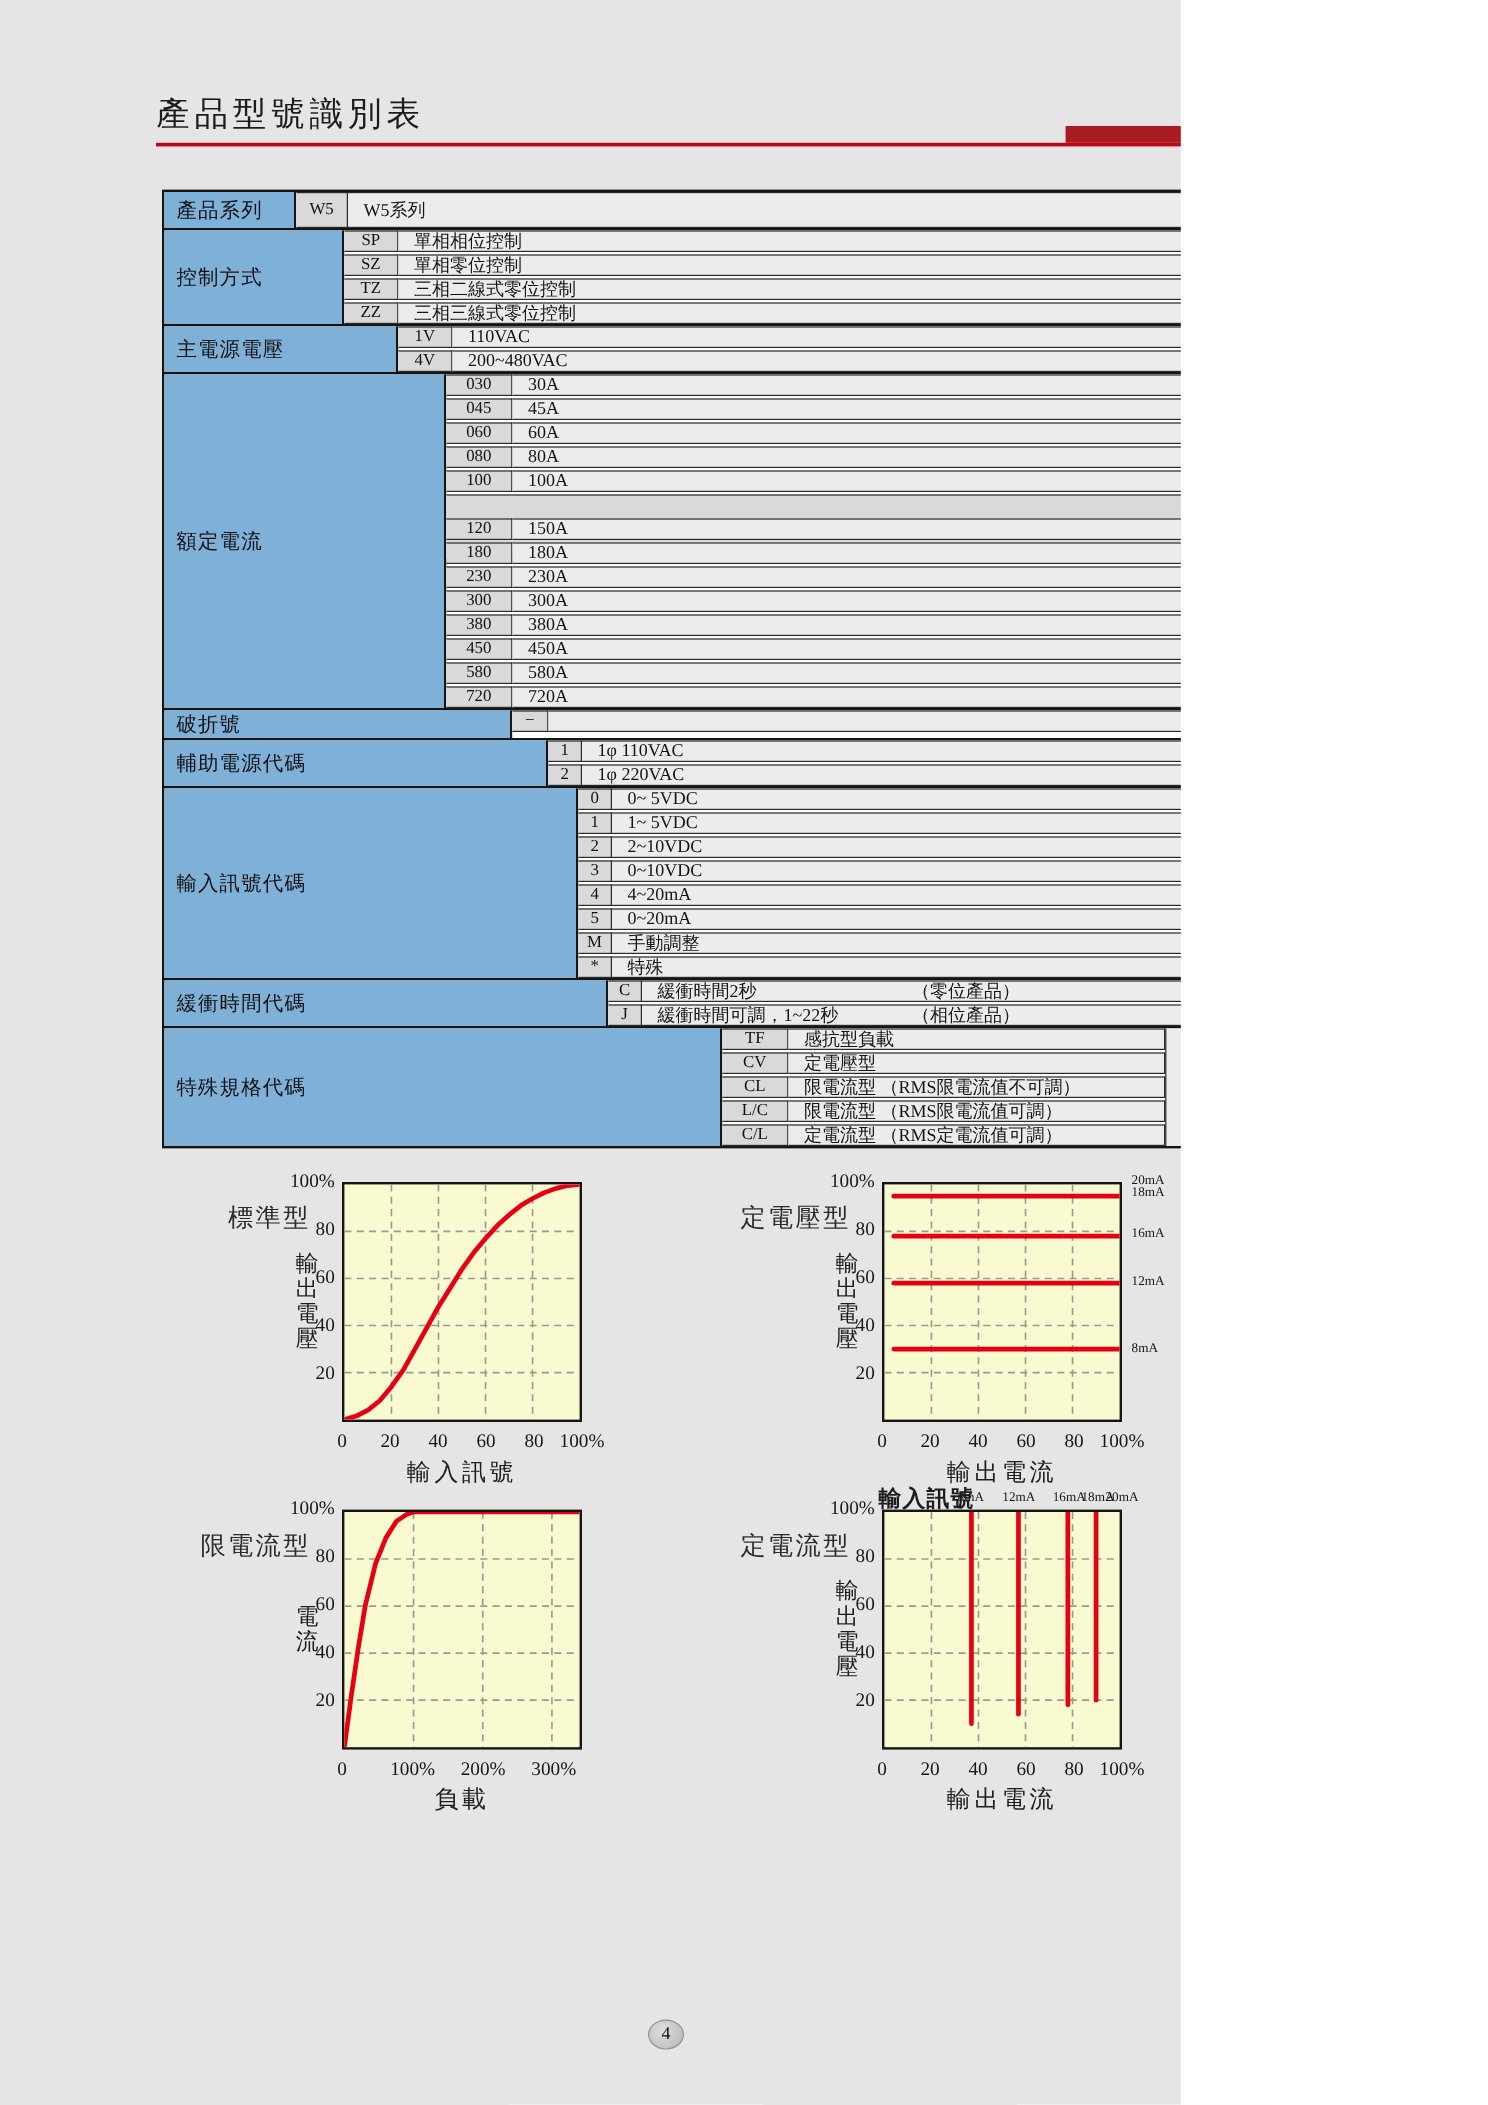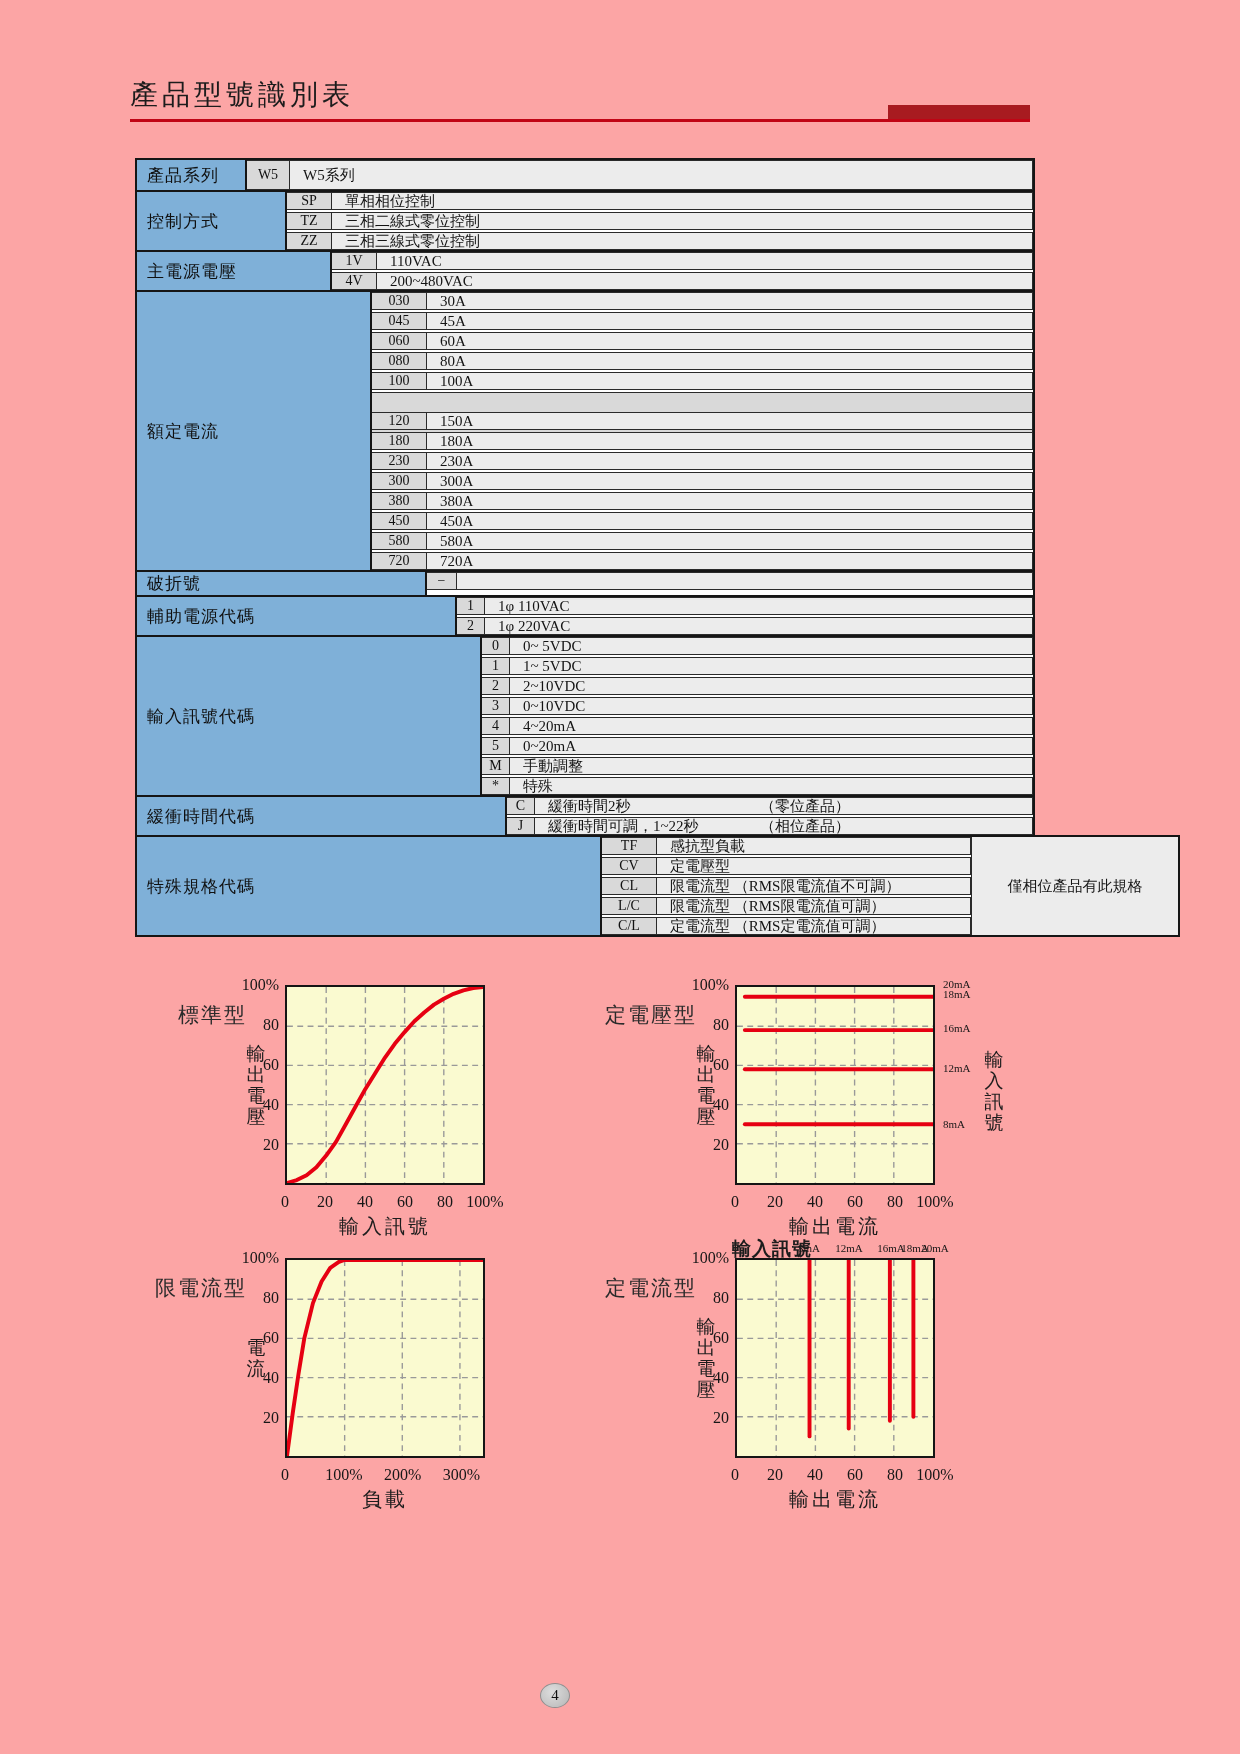--- a/index.html
+++ b/index.html
@@ -1,18 +1,18 @@
 <!DOCTYPE html>
 <html><head>
 <meta charset="utf-8">
 <style>
   * { margin:0; padding:0; box-sizing:border-box; }
   html,body { background:#ffffff; }
   body { width:1240px; height:1754px; font-family:"Liberation Sans", sans-serif; }
-  .page { position:relative; width:1240px; height:1754px; background:#fca5a5; overflow:hidden; }
+  .page { position:relative; width:984px; height:1754px; background:#e5e5e5; overflow:hidden; }
 
   
   .hdr-title { position:absolute; left:130px; top:76px; font-size:28px; color:#1c1c1c;
                letter-spacing:4px; font-weight:500; }
   .hdr-line  { position:absolute; left:130px; top:119px; width:900px; height:3px; }
   .hdr-bar   { position:absolute; left:888px; top:105px; width:142px; height:14px; }
 
   
   .model-table { position:absolute; left:135px; top:160px; }
   .section { display:flex; border:2px solid #151515; margin-top:-2px; background:#fff; }
@@ -27,21 +27,21 @@
                display:flex; align-items:center; padding-left:13px;
                font-family:"Liberation Serif", serif; font-size:15px; color:#141414; flex:1 1 auto;
                white-space:nowrap; overflow:hidden; }
   .desc-main { flex:0 0 212px; white-space:nowrap; }
   .desc-paren { white-space:nowrap; }
   .sec-note { background:#ececec; border-left:1px solid #2a2a2a; display:flex; align-items:center;
               justify-content:center; font-size:15px; color:#141414; flex:0 0 auto; white-space:nowrap; }
 
   
   .chart-block { position:absolute; width:470px; height:280px; }
-  .chart-title { position:absolute; left:0; top:46px; width:122px; text-align:right;
+  .chart-title { position:absolute; left:12px; top:46px; width:122px; text-align:right;
                  font-size:21px; letter-spacing:2px; color:#2b2b2b; }
   .plot { position:absolute; left:160px; top:30px; width:200px; height:200px;
           border:2px solid #151515; }
   .plot svg { position:absolute; left:0; top:0; }
   .ytick { position:absolute; width:60px; text-align:right; font-family:"Liberation Serif", serif;
            font-size:16px; color:#171717; }
   .xtick { position:absolute; transform:translateX(-50%); font-family:"Liberation Serif", serif;
            font-size:16px; color:#171717; white-space:nowrap; }
   .vlabel { position:absolute; white-space:pre; line-height:21px; font-size:19px; color:#1d1d1d;
             width:26px; text-align:center; letter-spacing:0; }
@@ -77,20 +77,24 @@
             <div class="cell-desc">W5系列</div>
           </div>
         </div>
       </div>
       <div class="section" style="width: 900px;">
         <div class="sec-label" style="flex-basis: 150px; background: rgb(127, 176, 216);">控制方式</div>
         <div class="sec-rows">
           <div class="sec-row" style="height: 18px;">
             <div class="cell-code" style="flex-basis: 45px;">SP</div>
             <div class="cell-desc">單相相位控制</div>
+          </div>
+          <div class="sec-row" style="height: 18px;">
+            <div class="cell-code" style="flex-basis: 45px;">SZ</div>
+            <div class="cell-desc">單相零位控制</div>
           </div>
           <div class="sec-row" style="height: 18px;">
             <div class="cell-code" style="flex-basis: 45px;">TZ</div>
             <div class="cell-desc">三相二線式零位控制</div>
           </div>
           <div class="sec-row" style="height: 18px;">
             <div class="cell-code" style="flex-basis: 45px;">ZZ</div>
             <div class="cell-desc">三相三線式零位控制</div>
           </div>
         </div>

